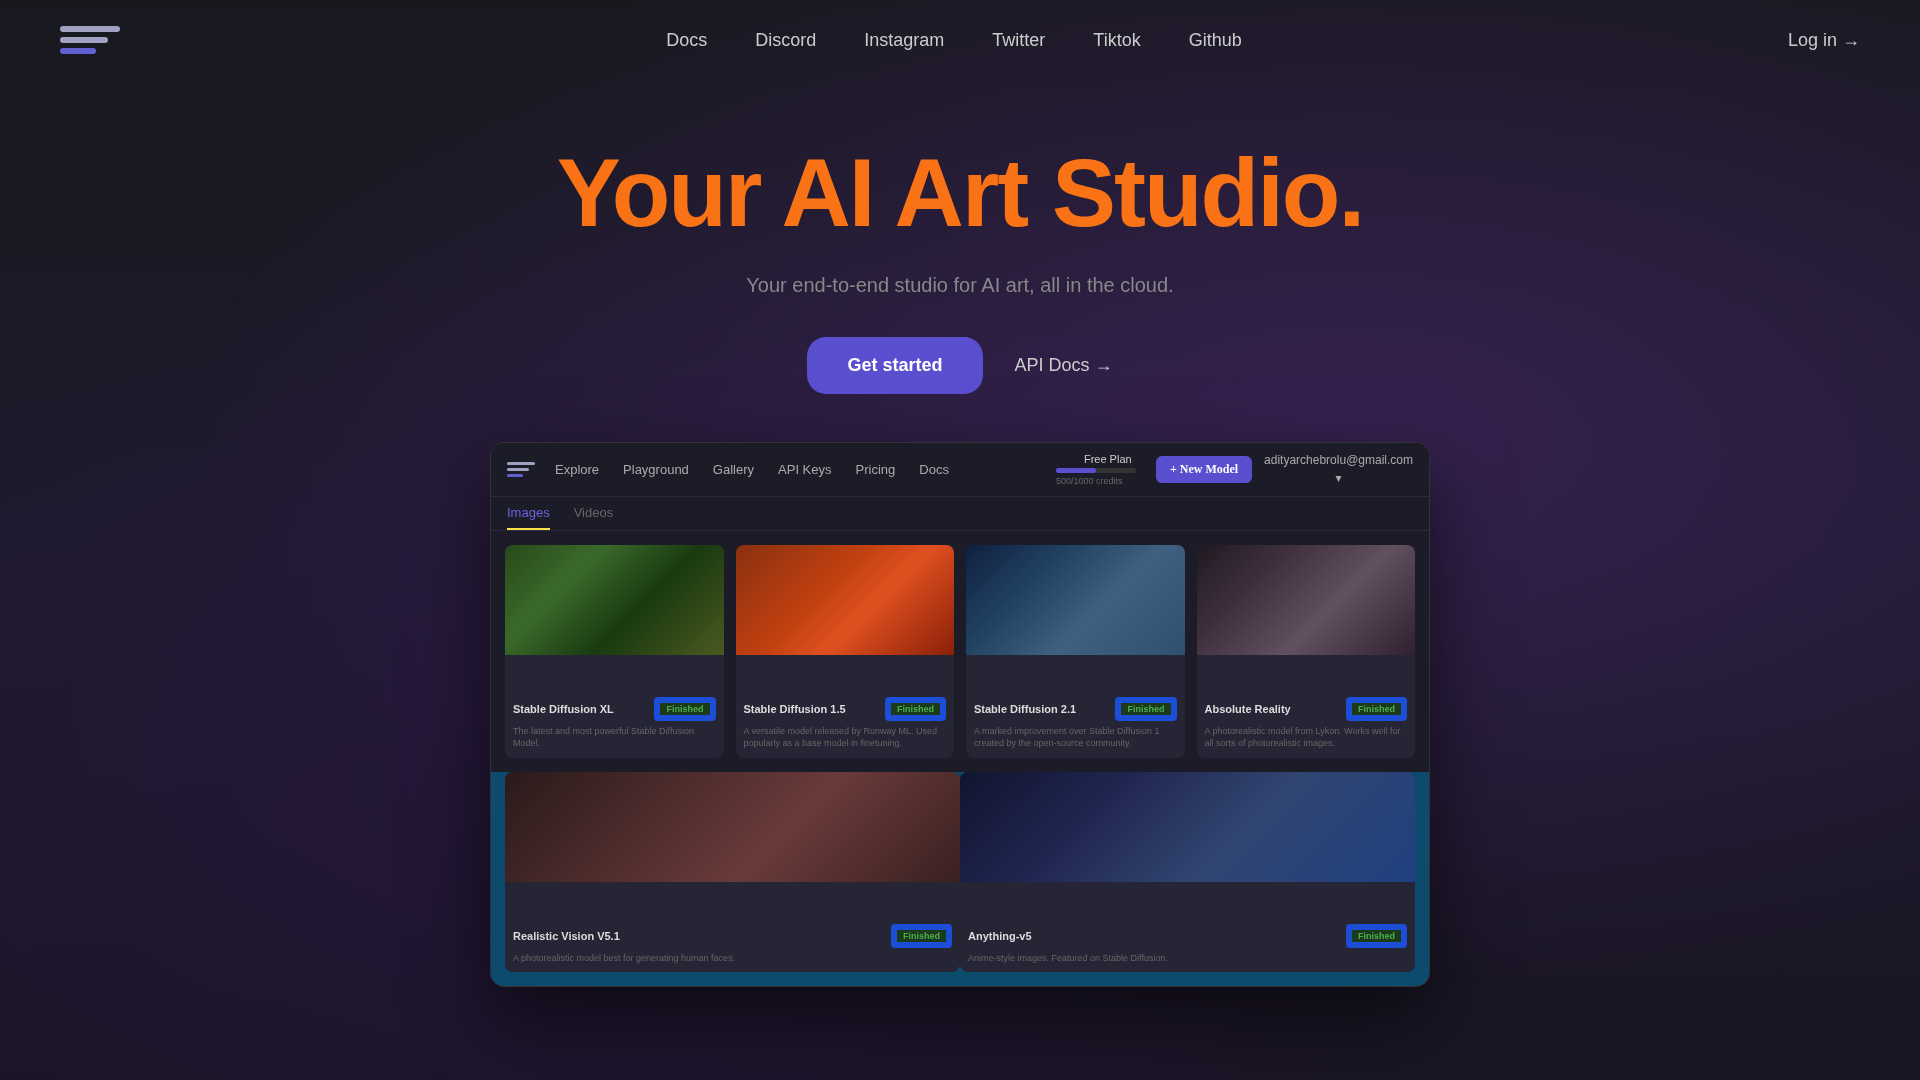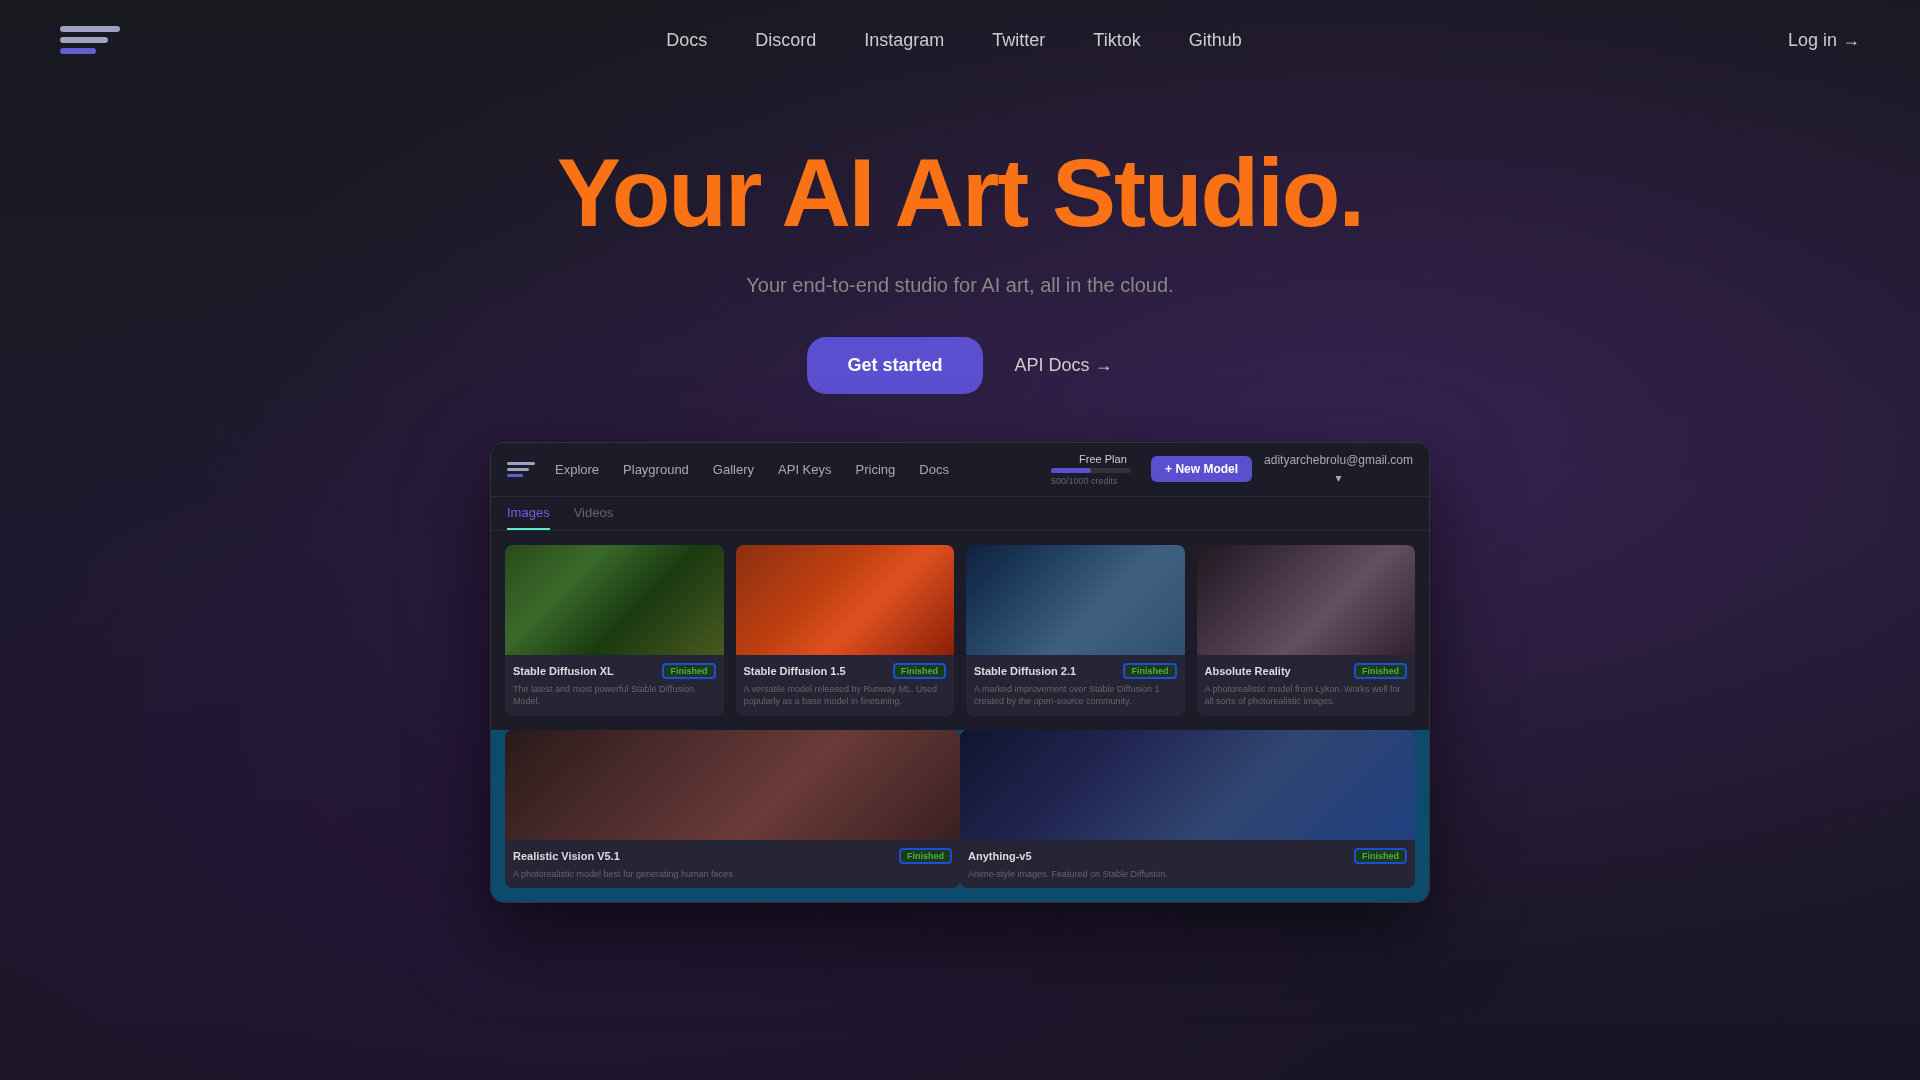--- a/index.html
+++ b/index.html
@@ -203,20 +203,21 @@
       color: #fff;
       border: none;
       border-radius: 6px;
       padding: 6px 14px;
       font-size: 12px;
       font-weight: 600;
       cursor: pointer;
       display: flex;
       align-items: center;
       gap: 4px;
+      font-family: Liberation Serif, serif;
     }
 
     .user-email {
       color: #aaa;
       font-size: 12px;
       display: flex;
       align-items: center;
       gap: 4px;
       cursor: pointer;
       flex-direction: column;
@@ -231,21 +232,21 @@
       background: #1c1c28;
     }
     .app-tab {
       font-size: 13px;
       padding-bottom: 8px;
       cursor: pointer;
       color: #666;
     }
     .app-tab.active {
       color: #7060e0;
-      border-bottom: 2px solid #5eead4;
+      border-bottom: 2px solid #fde047;
     }
 
     
     .image-grid {
       display: grid;
       grid-template-columns: repeat(4, 1fr);
       gap: 12px;
       padding: 14px;
       background: #1c1c28;
     }
@@ -268,39 +269,40 @@
     
     .img-sdxl { background: linear-gradient(135deg, #2a4a1a 0%, #3a6a2a 30%, #1a3a10 60%, #4a5a20 100%); }
     .img-sd15 { background: linear-gradient(135deg, #8a3010 0%, #c04010 40%, #e05020 60%, #8a2008 100%); }
     .img-sd21 { background: linear-gradient(135deg, #102040 0%, #204060 30%, #406080 60%, #305070 100%); }
     .img-ar { background: linear-gradient(135deg, #201820 0%, #403040 30%, #605060 60%, #302030 100%); }
     .img-rv { background: linear-gradient(135deg, #2a1a1a 0%, #4a2a2a 30%, #6a3a3a 60%, #3a2020 100%); }
     .img-av5 { background: linear-gradient(135deg, #101530 0%, #202550 30%, #304570 60%, #204080 100%); }
 
     .image-card-info {
       padding: 8px;
+      margin-top: 34px;
     }
 
     .image-card-header {
       display: flex;
       align-items: center;
       justify-content: space-between;
       margin-bottom: 4px;
     }
 
     .image-card-title {
       font-size: 11px;
       font-weight: 600;
       color: #ddd;
     }
 
     .badge-finished {
       background: #1a3a1a;
       color: #4caf50;
-      border: 2px solid #1d4ed8;
+      border: 6px solid #1d4ed8;
       border-radius: 4px;
       padding: 1px 6px;
       font-size: 9px;
       font-weight: 600;
     }
 
     .image-card-desc {
       font-size: 9px;
       color: #666;
       line-height: 1.4;

